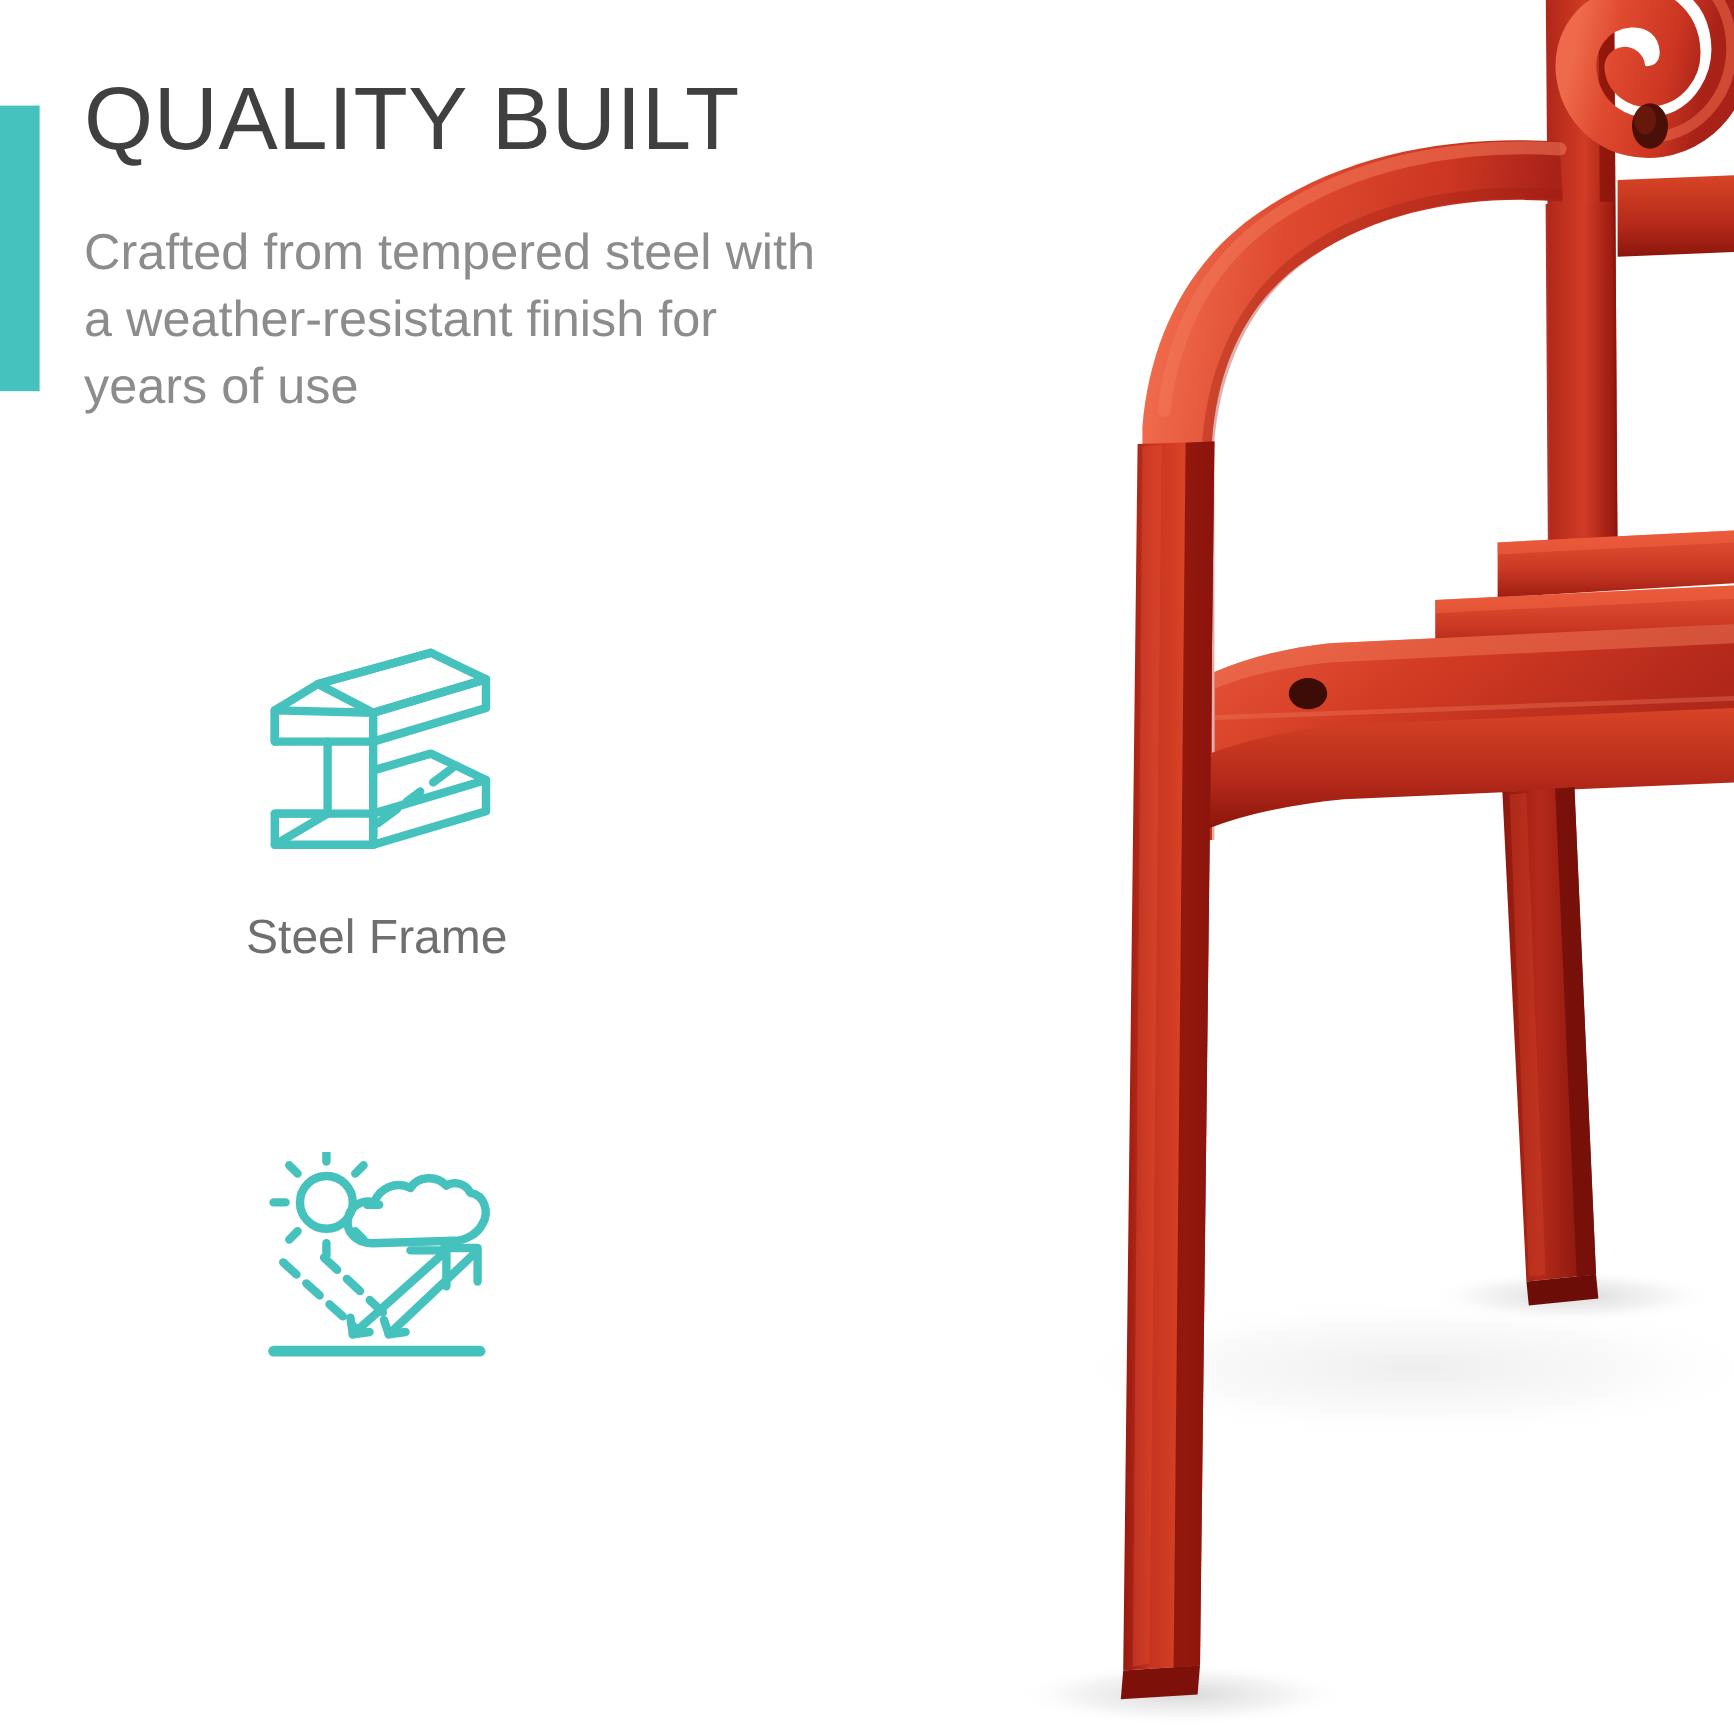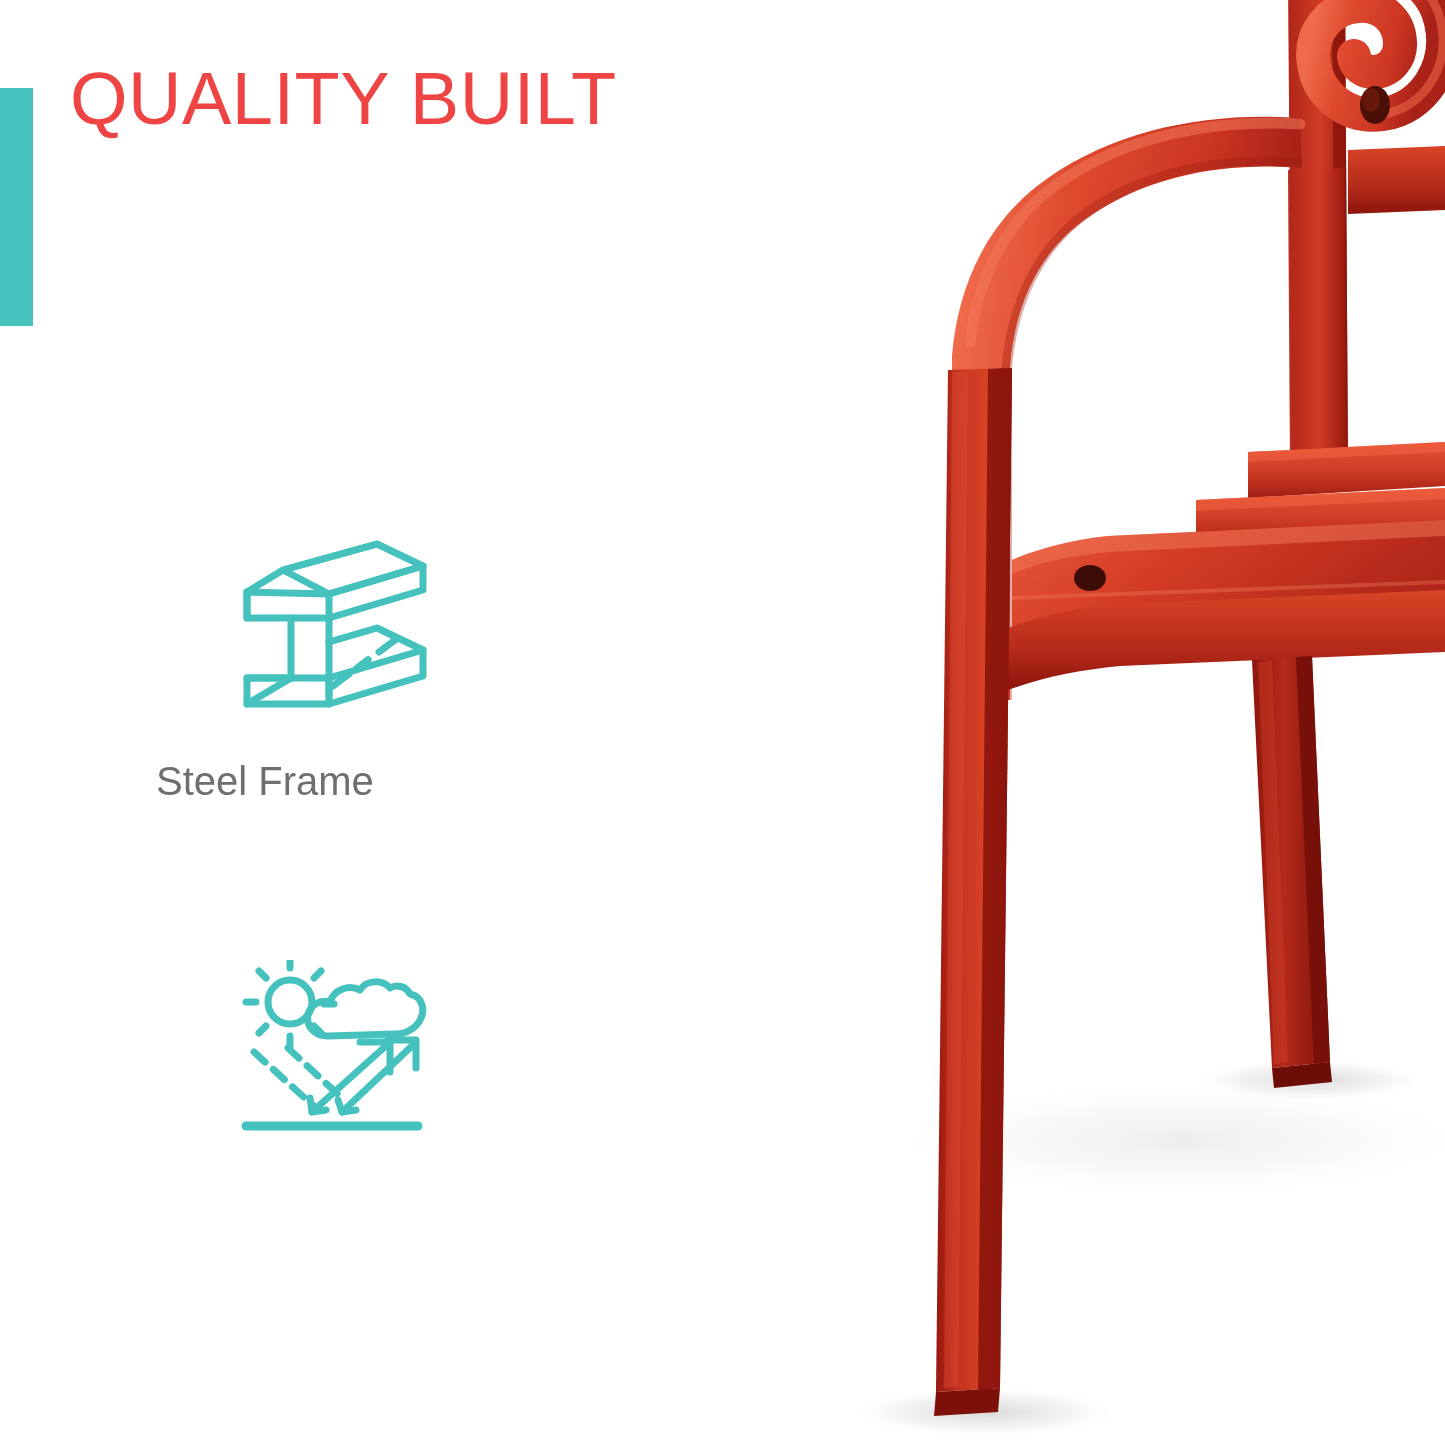--- a/index.html
+++ b/index.html
@@ -22,38 +22,39 @@
     width:33px; height:238px;
     background:#45c2bd;
   }
   .headline {
     position:absolute;
     left:70px; top:62px;
     font-size:74px;
     line-height:1.0;
     letter-spacing:0.5px;
     font-weight:400;
-    color:#ef4444;
+    color:#404040;
     white-space:nowrap;
   }
   .subhead {
     position:absolute;
     left:70px; top:182px;
     width:640px;
     font-size:42px;
     line-height:1.33;
     font-weight:300;
     color:#8c8c8c;
   }
 
   
   .feature {
     position:absolute;
-    left:156px;
+    left:138px;
     width:352px;
+    text-align:center;
   }
   .feature-1 { top:528px; }
   .feature-2 { top:960px; }
 
   .feature-icon {
     display:block;
     margin:0 auto;
   }
   .feature-label {
     margin-top:28px;
@@ -206,20 +207,21 @@
     <path d="M1258,662 L1272,661 L1288,1062 L1274,1064 Z" fill="#d14028" opacity="0.4"></path>
     <path d="M1272,1068 L1330,1062 L1332,1082 L1274,1088 Z" fill="#6c0e07"></path>
 
     <path d="M1012,598 L1445,582" fill="none" stroke="#f08060" stroke-width="4" opacity="0.35"></path>
   </svg>
 
   <div class="accent-bar"></div>
 
   <h1 class="headline">QUALITY BUILT</h1>
 
+  <p class="subhead">Crafted from tempered steel with a weather-resistant finish for years of use</p>
 
   <div class="feature feature-1">
     <svg class="feature-icon" width="210" height="200" viewBox="0 0 210 200" xmlns="http://www.w3.org/2000/svg" fill="none" stroke="#45c2bd" stroke-width="7" stroke-linecap="round" stroke-linejoin="round">
 
       <path d="M56,42 L150,16 L196,38 L102,66 Z"></path>
 
       <path d="M20,64 L102,66 L196,38 L196,62 L102,90 L20,90 Z"></path>
       <path d="M20,64 L56,42 L150,16"></path>
       <path d="M102,66 L102,90"></path>
 

